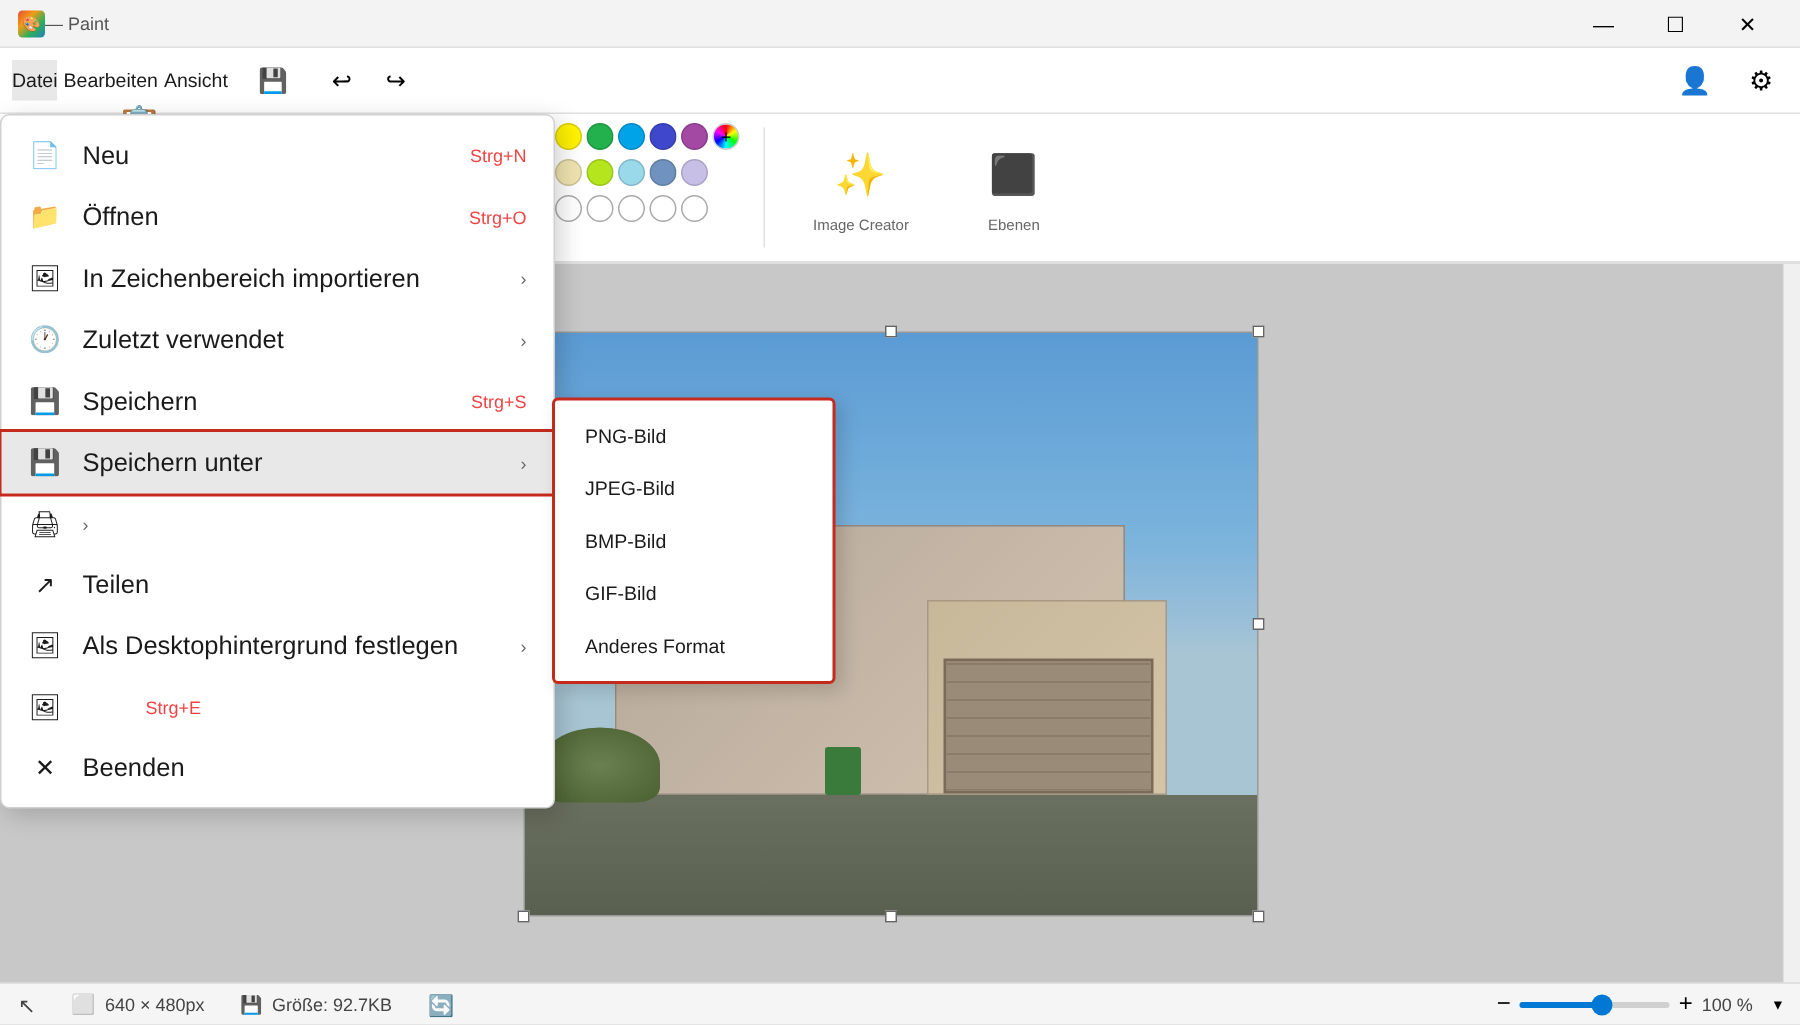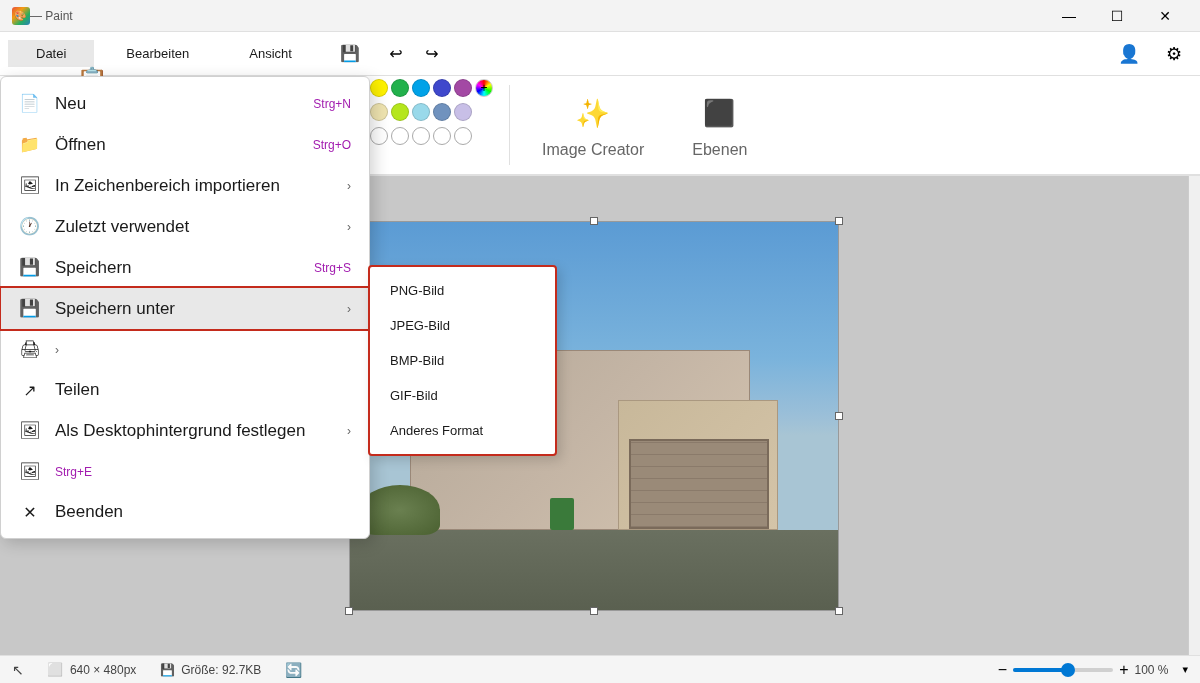--- a/index.html
+++ b/index.html
@@ -26,21 +26,21 @@
     .menu-bar {
       height: 44px;
       background: #ffffff;
       display: flex;
       align-items: center;
       padding: 0 8px;
       border-bottom: 1px solid #e0e0e0;
       gap: 4px;
     }
     .menu-item {
-      padding: 6px 28px;
+      padding: 6px 0;
       cursor: pointer;
       border-radius: 0;
       font-size: 13px;
       color: #1a1a1a;
     }
     .menu-item:hover, .menu-item.active { background: #e8e8e8; }
     .menu-spacer { flex: 1; }
     .menu-right { display: flex; align-items: center; gap: 8px; }
     .toolbar-icon-btn {
       width: 36px; height: 36px; border: none; background: transparent;
@@ -71,21 +71,21 @@
       width: 18px; height: 18px; border-radius: 50%; cursor: pointer; border: 1px solid rgba(0,0,0,0.15);
     }
     .color-dot.selected { border: 2px solid #000; }
     .color-dot.outline { background: white; border: 1px solid #aaa; }
     .add-color {
       width: 18px; height: 18px; border-radius: 50%; background: conic-gradient(red, yellow, lime, cyan, blue, magenta, red);
       cursor: pointer; border: 1px solid #ccc; display: flex; align-items: center; justify-content: center; font-size: 12px;
     }
 
     .section-label {
-      font-size: 16px; color: #666; text-align: center; margin-top: 2px;
+      font-size: 10px; color: #666; text-align: center; margin-top: 2px;
     }
     .toolbar-tool-btn {
       width: 44px; height: 44px; border: none; background: transparent;
       cursor: pointer; display: flex; flex-direction: column; align-items: center; justify-content: center;
       border-radius: 4px; gap: 2px;
     }
 
     
     .main-area {
       display: flex;
@@ -209,21 +209,21 @@
       cursor: pointer;
       gap: 14px;
       color: #1a1a1a;
       position: relative;
     }
     .file-menu-item.highlighted {
       background: #e8e8e8;
       outline: 2px solid #c42b1c;
     }
     .file-menu-item .item-label { flex: 1; font-size: 17px; }
-    .file-menu-item .item-shortcut { color: #a21caf; font-size: 12px; }
+    .file-menu-item .item-shortcut { color: #ef4444; font-size: 12px; margin-left: 42px; }
     .file-menu-item .item-arrow { color: #666; font-size: 12px; }
     .menu-icon { font-size: 17px; width: 22px; text-align: center; }
 
     
     .submenu {
       position: absolute;
       top: 265px; left: 368px;
       width: 189px;
       background: #ffffff;
       border: 2px solid #c42b1c;

